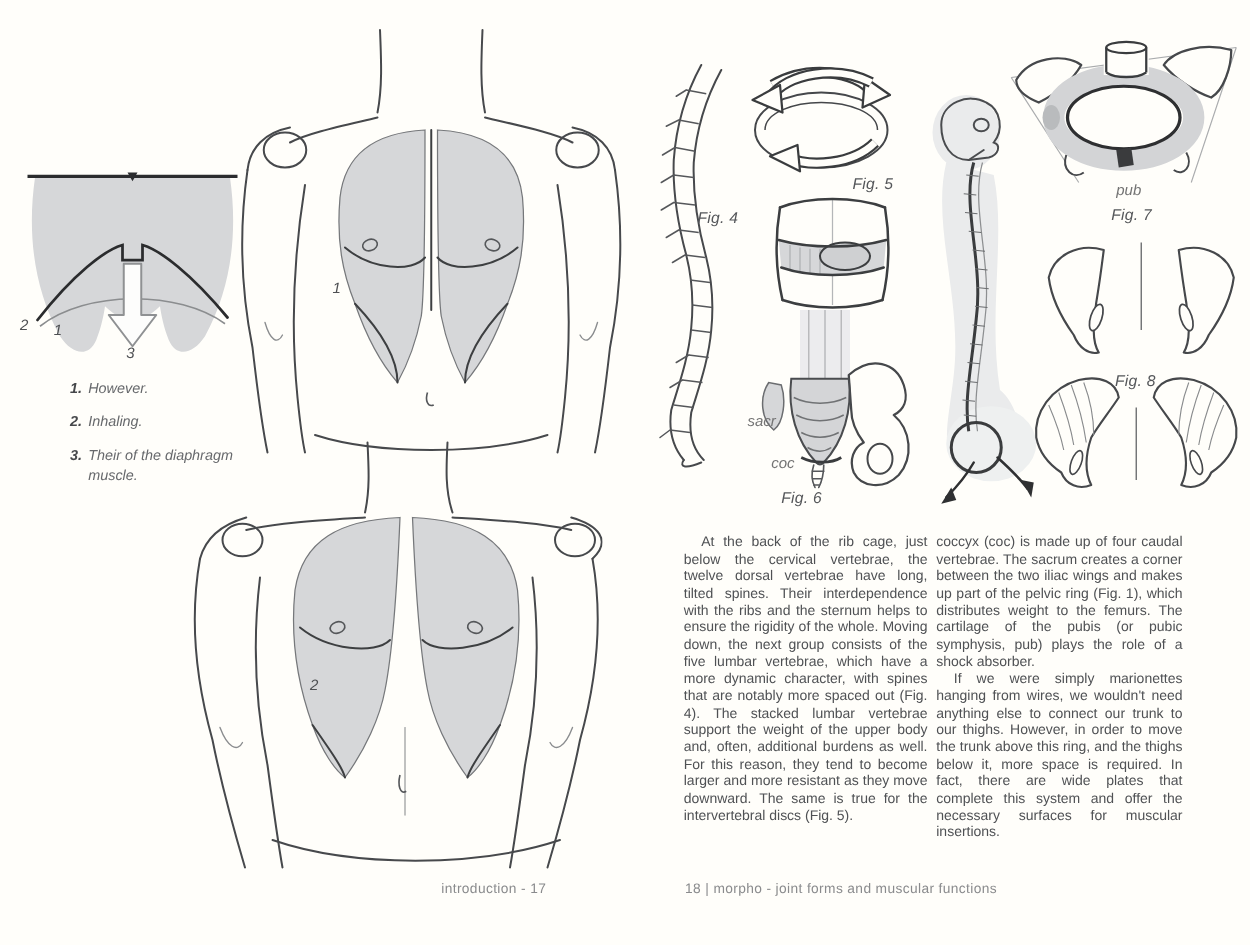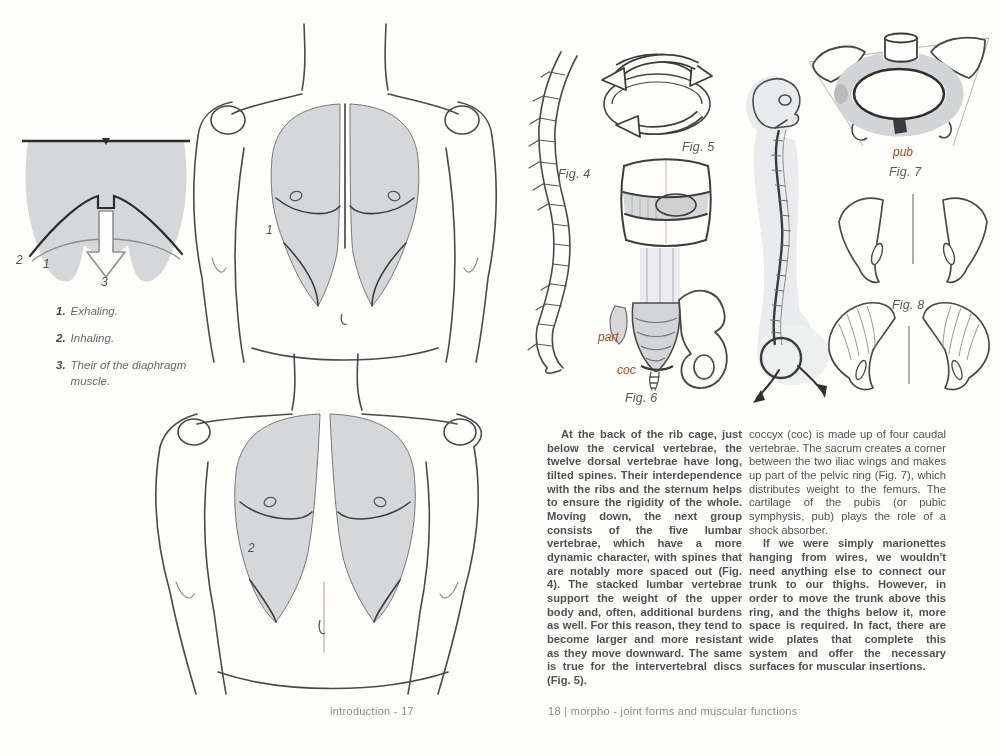--- a/index.html
+++ b/index.html
@@ -1,24 +1,24 @@
 <!DOCTYPE html>
 <html><head>
 <meta charset="utf-8">
 <style>
   html,body{margin:0;padding:0;background:#e8e8e8;}
   #page{position:relative;width:1000px;height:756px;background:#fffefa;overflow:hidden;
         font-family:"Liberation Sans",sans-serif;}
   .abs{position:absolute;}
   svg{display:block;}
   .fig-label{font:italic 12.5px/1 "Liberation Sans",sans-serif;color:#55575a;letter-spacing:.2px;}
-  .anat-label{font:italic 12px/1 "Liberation Sans",sans-serif;color:#c2410c;}
+  .anat-label{font:italic 12px/1 "Liberation Sans",sans-serif;color:#737373;}
   .body-col{font:11.2px/1.22 "Liberation Sans",sans-serif;text-align:justify;color:#4f5154;}
   .body-col p{margin:0;}
-  .body-col p.indent{text-indent:14px;font-weight:bold;}
+  .body-col p.indent{text-indent:14px;}
   .caption-item{display:flex;gap:5px;font:italic 11.5px/1.4 "Liberation Sans",sans-serif;
         color:#66686b;margin-bottom:11px;width:162px;}
   .caption-num{font-weight:bold;font-style:italic;color:#45474a;flex:0 0 auto;}
   .footer{font:11px/1 "Liberation Sans",sans-serif;color:#8a8b8d;letter-spacing:.3px;}
   text.sk{font:italic 12px "Liberation Sans",sans-serif;fill:#4e5053;}
 </style>
 </head>
 <body>
 
 <div id="page">
@@ -35,21 +35,21 @@
       <path d="M18,157 C55,128 129,128 166,155" fill="none" stroke="#8b8d8f" stroke-width="1.3"></path>
       <path d="M85,107 L85,148 L73,148 L92,173 L111,148 L99,148 L99,107 Z" fill="#fdfdfc" stroke="#8f9193" stroke-width="1.6" stroke-linejoin="round"></path>
       <text class="sk" x="2" y="160">2</text>
       <text class="sk" x="29" y="164">1</text>
       <text class="sk" x="87" y="182">3</text>
     </svg>
 
     <div class="abs" style="left:56px;top:303px;">
       <div class="caption-item">
         <span class="caption-num">1.</span>
-        <span>Exhaling.</span>
+        <span>However.</span>
       </div>
       <div class="caption-item">
         <span class="caption-num">2.</span>
         <span>Inhaling.</span>
       </div>
       <div class="caption-item">
         <span class="caption-num">3.</span>
         <span>Their of the diaphragm muscle.</span>
       </div>
     </div>
@@ -121,21 +121,21 @@
         <path d="M248,228 C234,248 224,262 222,270"></path>
       </g>
       <g stroke="#55575a" stroke-width="1.3" fill="none">
         <ellipse cx="118" cy="150" rx="6" ry="4.5" transform="rotate(-18 118 150)"></ellipse>
         <ellipse cx="228" cy="150" rx="6" ry="4.5" transform="rotate(18 228 150)"></ellipse>
         <path d="M168,268 C166,276 168,284 173,281"></path>
       </g>
       <text class="sk" x="96" y="200">2</text>
     </svg>
 
-    <span class="footer abs" style="left:330px;top:706px;width:130px;text-align:left;">introduction - 17</span>
+    <span class="footer abs" style="left:330px;top:706px;width:130px;text-align:center;">introduction - 17</span>
   </div>
 
   <div class="abs" style="left:500px;top:0;width:500px;height:756px;">
 
     <svg class="abs" style="left:5px;top:50px;" width="100" height="325" viewBox="0 0 100 325">
       <g stroke="#47494c" stroke-width="1.6" fill="none" stroke-linecap="round">
         <path d="M56,2 C44,24 36,50 34,78 C33,106 38,132 44,154 C49,174 50,192 48,212
                  C46,236 38,258 32,278 C30,292 32,306 42,318"></path>
         <path d="M72,6 C60,28 52,54 50,80 C49,108 54,134 60,156 C65,176 66,194 64,214
                  C62,238 54,260 48,280 C46,294 48,308 58,318"></path>
@@ -322,30 +322,30 @@
         <path d="M148,18 C142,34 138,48 136,60"></path>
         <path d="M138,12 C132,28 128,44 126,58"></path>
         <path d="M128,10 C122,26 120,40 120,52"></path>
         <path d="M156,28 C150,42 146,54 144,64"></path>
       </g>
       <ellipse cx="134" cy="74" rx="4" ry="10" transform="rotate(-20 134 74)" fill="#fffefa" stroke="#46484b" stroke-width="1.3"></ellipse>
     </svg>
 
     <span class="fig-label abs" style="left:58px;top:168px;">Fig. 4</span>
     <span class="fig-label abs" style="left:182px;top:141px;">Fig. 5</span>
-    <span class="anat-label abs" style="left:98px;top:331px;">part</span>
+    <span class="anat-label abs" style="left:98px;top:331px;">sacr</span>
     <span class="anat-label abs" style="left:117px;top:364px;">coc</span>
     <span class="fig-label abs" style="left:125px;top:392px;text-align:right;">Fig. 6</span>
     <span class="anat-label abs" style="left:393px;top:146px;">pub</span>
     <span class="fig-label abs" style="left:389px;top:166px;font-style:italic;">Fig. 7</span>
     <span class="fig-label abs" style="left:392px;top:299px;">Fig. 8</span>
 
     <div class="body-col abs" style="left:47px;top:428px;width:195px;">
       <p class="indent">At the back of the rib cage, just below the cervical vertebrae, the twelve dorsal vertebrae have long, tilted spines. Their interdependence with the ribs and the sternum helps to ensure the rigidity of the whole. Moving down, the next group consists of the five lumbar vertebrae, which have a more dynamic character, with spines that are notably more spaced out (Fig. 4). The stacked lumbar vertebrae support the weight of the upper body and, often, additional burdens as well. For this reason, they tend to become larger and more resistant as they move downward. The same is true for the intervertebral discs (Fig. 5).</p>
     </div>
     <div class="body-col abs" style="left:249px;top:428px;width:197px;">
-      <p>coccyx (coc) is made up of four caudal vertebrae. The sacrum creates a corner between the two iliac wings and makes up part of the pelvic ring (Fig. 7), which distributes weight to the femurs. The cartilage of the pubis (or pubic symphysis, pub) plays the role of a shock absorber.</p>
+      <p>coccyx (coc) is made up of four caudal vertebrae. The sacrum creates a corner between the two iliac wings and makes up part of the pelvic ring (Fig. 1), which distributes weight to the femurs. The cartilage of the pubis (or pubic symphysis, pub) plays the role of a shock absorber.</p>
       <p class="indent">If we were simply marionettes hanging from wires, we wouldn't need anything else to connect our trunk to our thighs. However, in order to move the trunk above this ring, and the thighs below it, more space is required. In fact, there are wide plates that complete this system and offer the necessary surfaces for muscular insertions.</p>
     </div>
 
     <span class="footer abs" style="left:48px;top:706px;">18 | morpho - joint forms and muscular functions</span>
   </div>
 </div>
 
 </body></html>

